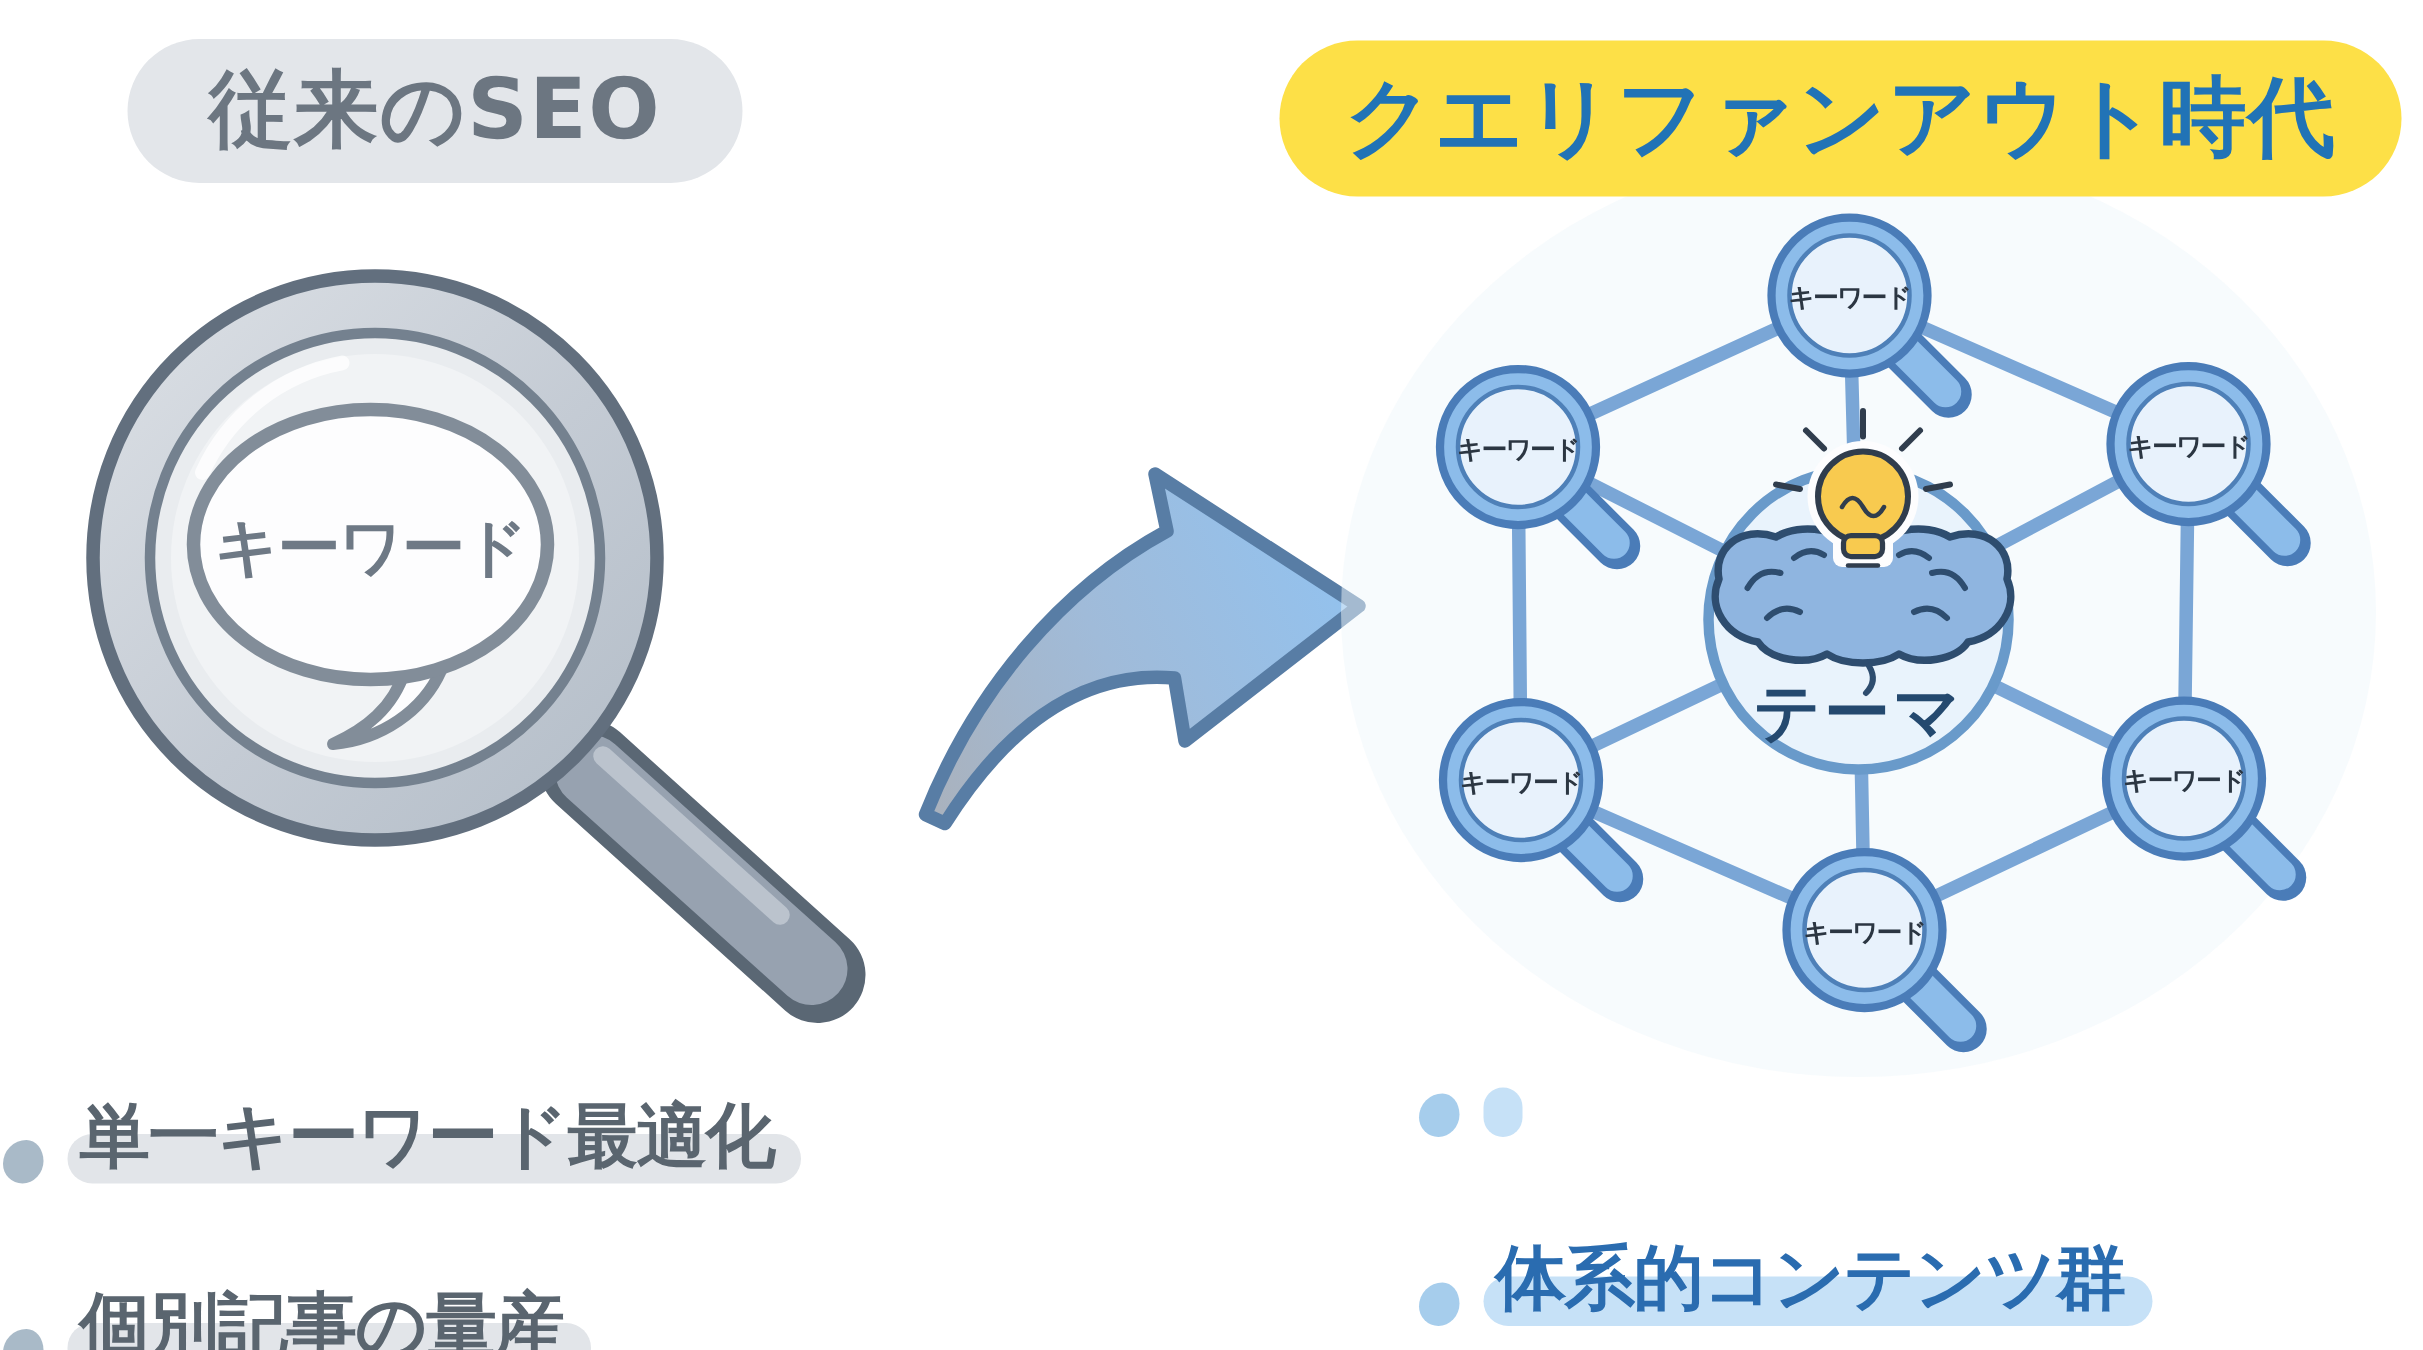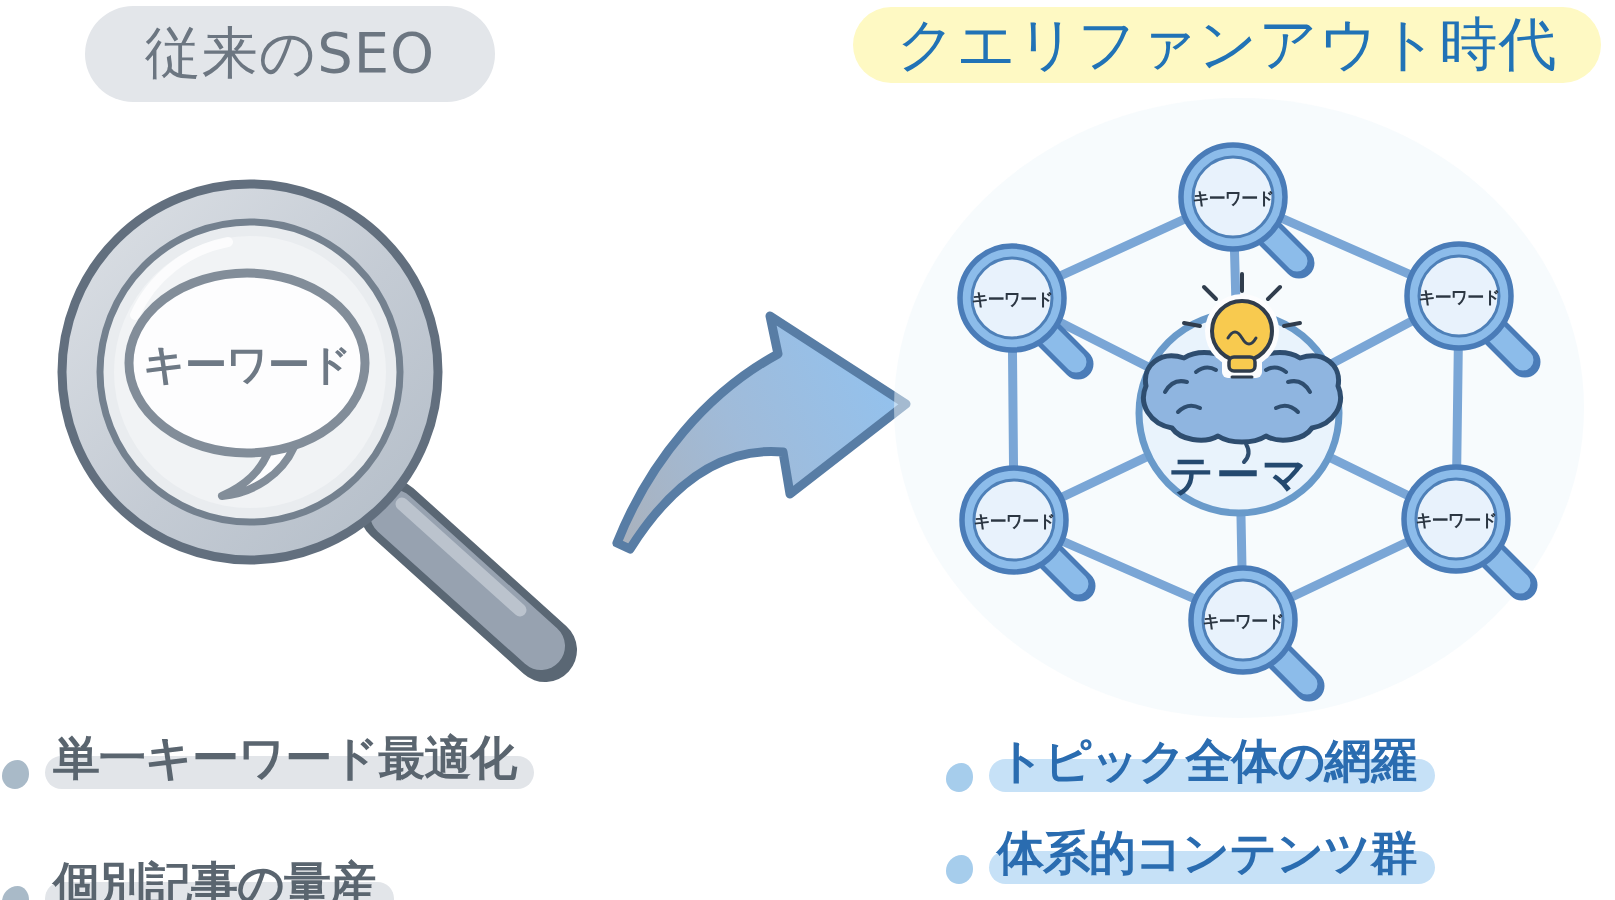--- a/index.html
+++ b/index.html
@@ -3,29 +3,30 @@
 <meta charset="utf-8">
 <style>
   html,body{margin:0;padding:0;background:#ffffff;}
   .stage{
     position:relative;width:1615px;height:900px;background:#ffffff;overflow:hidden;
     font-family:"DejaVu Sans",sans-serif;
   }
   svg{position:absolute;left:0;top:0;}
   .pill{
     position:absolute;display:flex;align-items:center;justify-content:center;
-    font-weight:normal;
+    font-weight:bold;
+    margin-top:20px;
   }
   .pill-left{
     left:85px;top:6px;width:410px;height:96px;border-radius:50px;
     background:#e3e6ea;color:#6c7681;font-size:56px;letter-spacing:1px;
   }
   .pill-right{
-    left:853px;top:7px;width:748px;height:76px;border-radius:54px;
-    background:#fef9c3;color:#2173b6;font-size:58px;letter-spacing:1px;
+    left:853px;top:7px;width:748px;height:104px;border-radius:54px;
+    background:#fde047;color:#2173b6;font-size:58px;letter-spacing:1px;
   }
   .row{position:absolute;display:flex;align-items:flex-end;}
   .row-l1{left:2px;top:726px;}
   .row-l2{left:2px;top:820px;margin-top:32px;}
   .row-r1{left:946px;top:729px;}
   .row-r2{left:946px;top:821px;}
   .blob{
     width:27px;height:29px;margin-right:14px;flex:0 0 auto;
     border-radius:58% 42% 52% 48% / 55% 48% 52% 45%;
   }
@@ -201,21 +202,20 @@
     <span class="btxt txt-gray">
       <i class="hl hl-gray"></i>
       <b>個別記事の量産</b>
     </span>
   </div>
 
   <div class="row row-r1">
     <span class="blob blob-blue"></span>
     <span class="btxt txt-blue">
       <i class="hl hl-blue"></i>
-      <b>トピック全体の網羅</b>
     </span>
   </div>
   <div class="row row-r2">
     <span class="blob blob-blue"></span>
     <span class="btxt txt-blue">
       <i class="hl hl-blue"></i>
       <b>体系的コンテンツ群</b>
     </span>
   </div>
 

